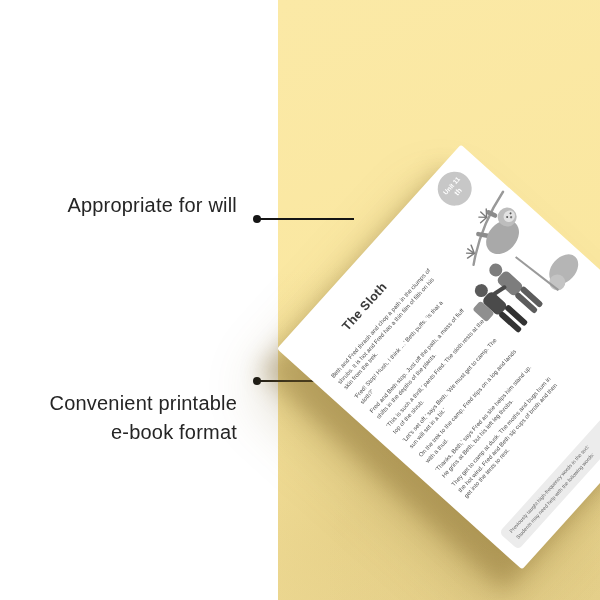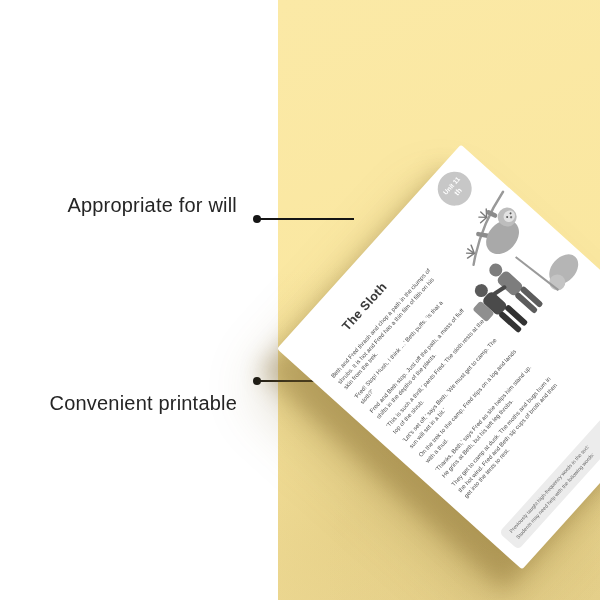--- a/index.html
+++ b/index.html
@@ -78,20 +78,21 @@
 
   <div class="callout callout-1">
     <div>Appropriate for will</div>
   </div>
   <div class="connector connector-1">
     <span class="dot"></span>
   </div>
 
   <div class="callout callout-2">
     <div>Convenient printable</div>
+    <div>e-book format</div>
   </div>
   <div class="connector connector-2">
     <span class="dot"></span>
   </div>
 
   <div class="paper">
 
     <div class="badge">
       <div class="b1">Unit 11</div>
       <div class="b2">th</div>

